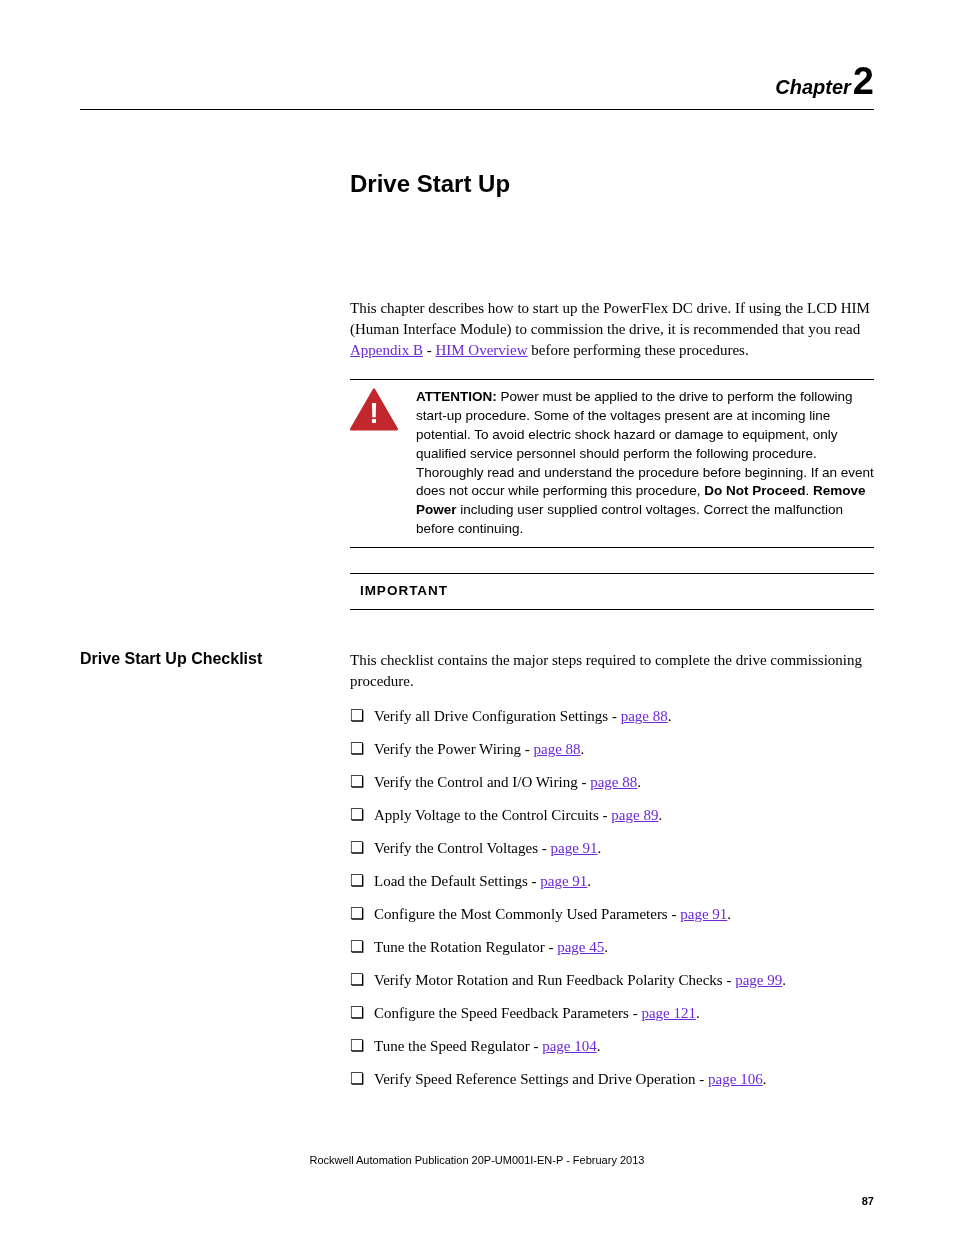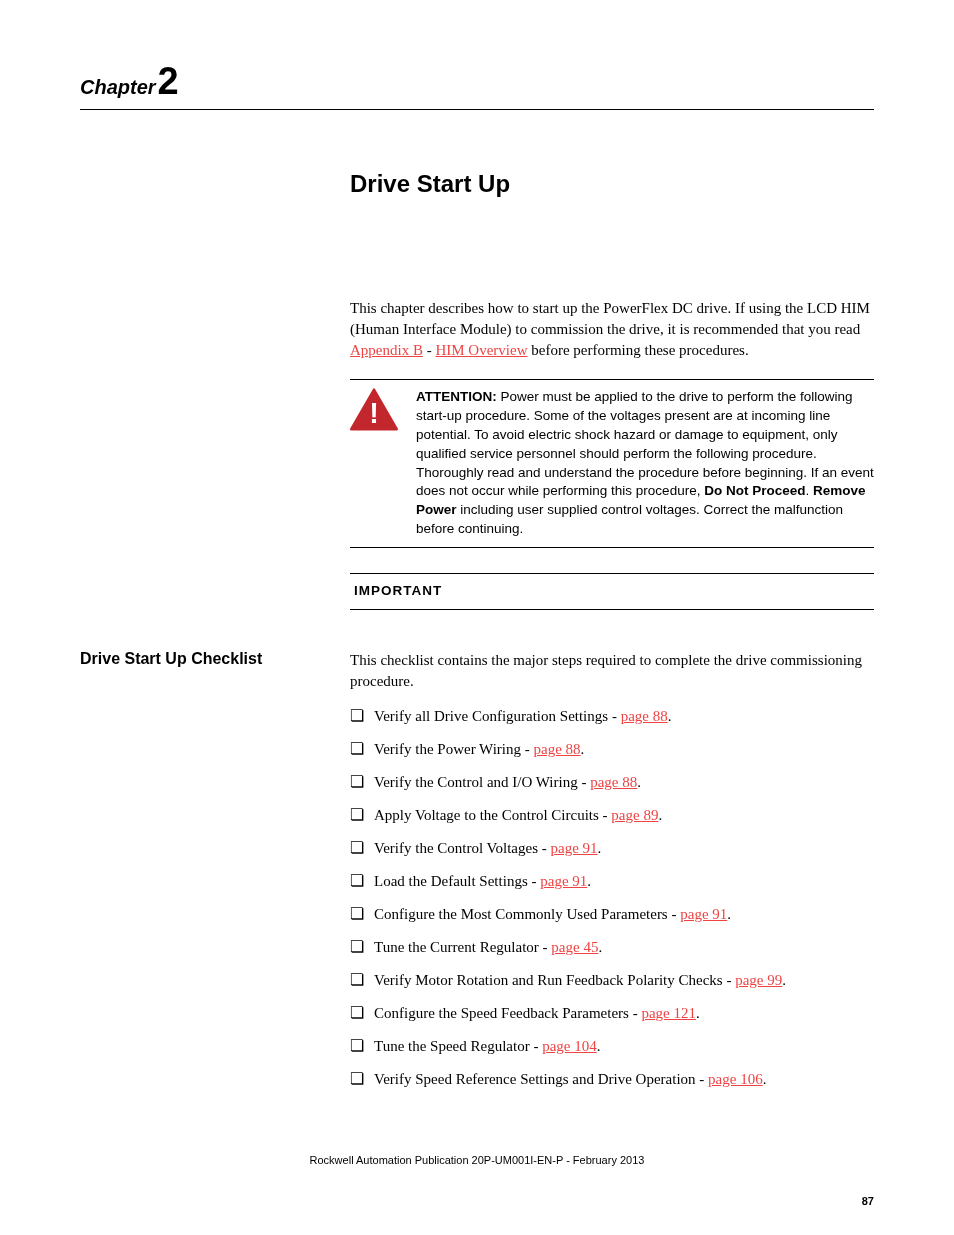--- a/index.html
+++ b/index.html
@@ -13,21 +13,21 @@
     position: relative;
     box-sizing: border-box;
   }
   .page {
     padding: 60px 80px 40px 80px;
     box-sizing: border-box;
     height: 100%;
     position: relative;
   }
   .chapter-header {
-    text-align: left;
+    text-align: right;
     font-family: Arial, sans-serif;
     font-style: italic;
     font-weight: bold;
     font-size: 20px;
     margin-bottom: 6px;
   }
   .chapter-number {
     font-size: 38px;
     font-style: normal;
     font-weight: bold;
@@ -46,21 +46,21 @@
     margin-top: 60px;
     margin-left: 270px;
   }
   .body-block {
     margin-left: 270px;
     margin-top: 100px;
     font-size: 15px;
     line-height: 1.4;
   }
   .link {
-    color: #ef4444;
+    color: #6d28d9;
     text-decoration: underline;
   }
   .attention-box {
     margin-left: 270px;
     margin-top: 18px;
     border-top: 1px solid #000;
     border-bottom: 1px solid #000;
     padding: 8px 0;
     display: flex;
     font-family: Arial, sans-serif;
@@ -83,20 +83,21 @@
   .important-box {
     margin-left: 270px;
     margin-top: 25px;
     border-top: 1px solid #000;
     border-bottom: 1px solid #000;
     padding: 8px 4px;
     display: flex;
     font-family: Arial, sans-serif;
     font-size: 13.5px;
     line-height: 1.4;
+    text-align: center;
   }
   .imp-label {
     font-weight: bold;
     letter-spacing: 1px;
     flex: 0 0 100px;
   }
   .imp-text {
     flex: 1;
   }
   .two-col {
@@ -216,21 +217,21 @@
         <li>
             <span class="cb">❏</span>
             <span class="ci"><span>Load the Default Settings - </span><a href="#" class="link">page 91</a><span>.</span></span>
           </li>
         <li>
             <span class="cb">❏</span>
             <span class="ci"><span>Configure the Most Commonly Used Parameters - </span><a href="#" class="link">page 91</a><span>.</span></span>
           </li>
         <li>
             <span class="cb">❏</span>
-            <span class="ci"><span>Tune the Current Regulator - </span><a href="#" class="link">page 45</a><span>.</span></span>
+            <span class="ci"><span>Tune the Rotation Regulator - </span><a href="#" class="link">page 45</a><span>.</span></span>
           </li>
         <li>
             <span class="cb">❏</span>
             <span class="ci"><span>Verify Motor Rotation and Run Feedback Polarity Checks - </span><a href="#" class="link">page 99</a><span>.</span></span>
           </li>
         <li>
             <span class="cb">❏</span>
             <span class="ci"><span>Configure the Speed Feedback Parameters - </span><a href="#" class="link">page 121</a><span>.</span></span>
           </li>
         <li>

